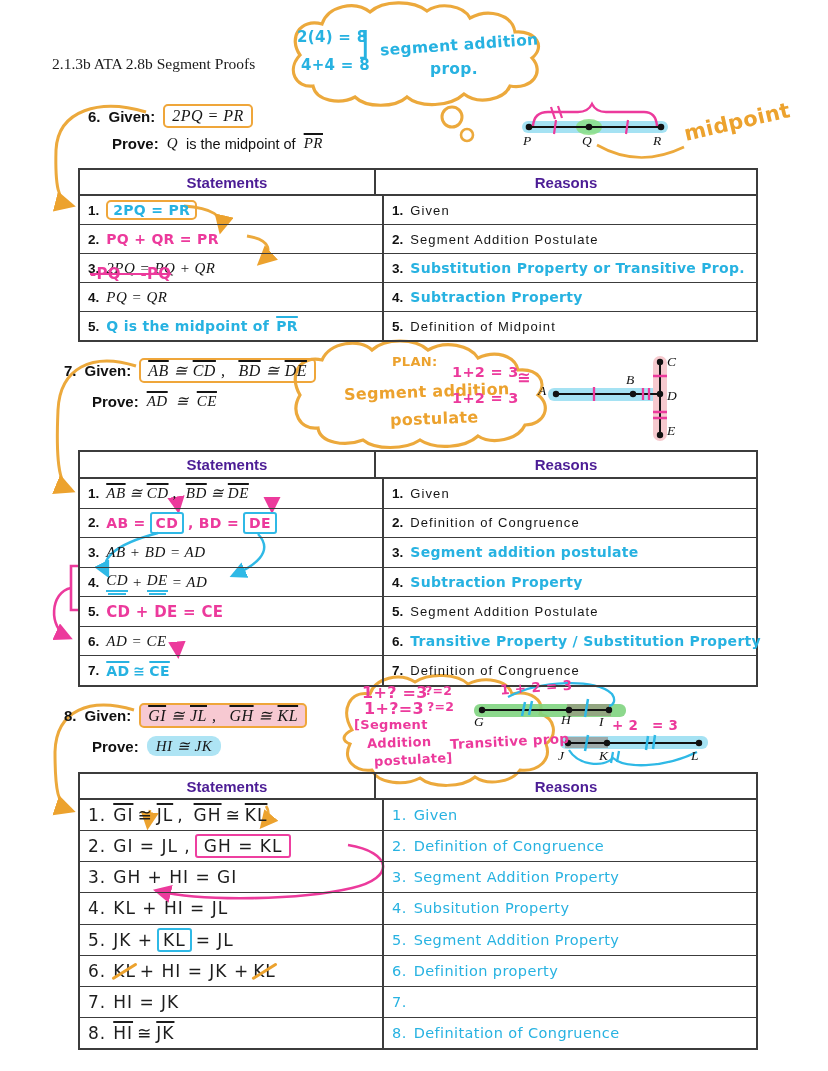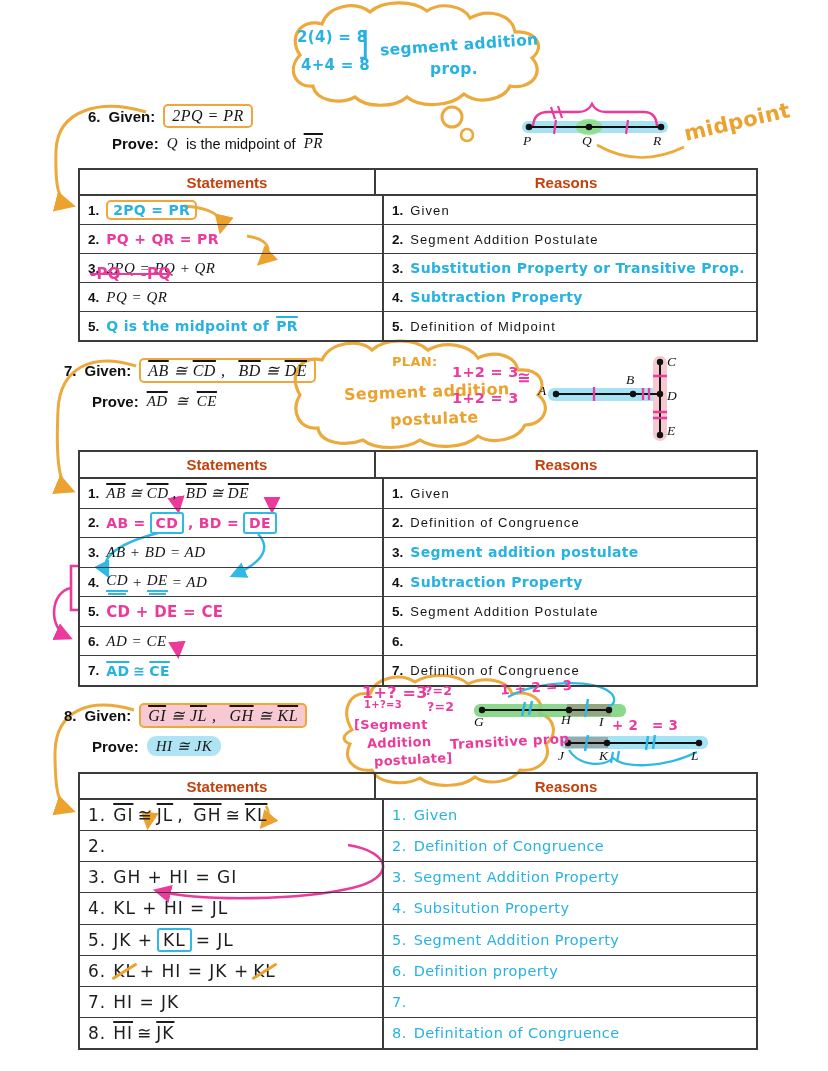--- a/index.html
+++ b/index.html
@@ -35,21 +35,21 @@
   .cul{position:relative;border-bottom:2px solid #2fb9e6;padding-bottom:1px}
   .cul::after{content:"";position:absolute;left:2px;right:2px;bottom:-5px;height:2px;background:#2fb9e6}
   .xout{position:relative;display:inline-block}
   .xout::after{content:"";position:absolute;left:-3px;top:46%;width:calc(100% + 6px);height:3px;
                background:#eca22e;transform:rotate(-32deg);border-radius:2px}
   .strike{text-decoration:line-through;text-decoration-thickness:2px}
 
   
   .wtable{position:absolute;border:2px solid #3c3c3c;display:flex;flex-direction:column;z-index:2}
   .thead{flex:none;display:flex;border-bottom:2px solid #3c3c3c}
-  .th{display:flex;align-items:center;justify-content:center;font-weight:bold;font-size:15px;color:#c2410c}
+  .th{display:flex;align-items:center;justify-content:center;font-weight:bold;font-size:15px;color:#4c1d95}
   .th.first{width:294px;flex:none;border-right:2px solid #3c3c3c}
   .th.second{flex:1}
   .tbody{flex:1;display:flex;flex-direction:column}
   .trow{flex:1;display:flex;border-bottom:1.8px solid #3c3c3c}
   .trow:last-child{border-bottom:none}
   .tcell{display:flex;align-items:center;padding-left:8px;gap:7px;white-space:nowrap;overflow:visible}
   .tcell.st{width:294px;flex:none;border-right:2px solid #3c3c3c}
   .tcell.rs{flex:1}
   .stwrap{display:inline-flex;align-items:center;gap:4px}
 
@@ -134,20 +134,21 @@
     <path stroke="#2fb9e6" stroke-width="2.5" fill="none" d="M588,735 L585,751 M648,736 L646,750 M655,735 L653,749"></path>
     <path stroke="#2fb9e6" stroke-width="2.3" fill="none" d="M569,750 C578,765 602,768 613,758 C624,768 662,769 697,752"></path>
     <path stroke="#2fb9e6" stroke-width="2.3" fill="none" d="M613,752 L611,763 M619,751 L617,762"></path>
 
     <path fill="none" stroke="#eca93c" stroke-width="3" marker-end="url(#ma-o)" d="M134,710 C90,697 56,710 55,752 C55,790 58,806 70,810"></path>
     <path stroke="#eca93c" stroke-width="2.6" fill="none" marker-end="url(#ma-o)" d="M150,810 L148,825"></path>
     <path stroke="#eca93c" stroke-width="2.6" fill="none" marker-end="url(#ma-o)" d="M266,806 C270,812 268,819 263,825"></path>
     <path stroke="#ec3a9c" stroke-width="2.6" fill="none" marker-end="url(#ma-p)" d="M348,845 C392,852 396,878 352,888 C300,900 205,902 158,891"></path>
   </svg>
 
+  <div class="title" style="left:52px;top:55px">2.1.3b ATA 2.8b Segment Proofs</div>
 
   <span class="a hw cy" style="left:297px;top:28px;font-size:15px">2(4) = 8</span>
   <span class="a hw cy" style="left:301px;top:56px;font-size:15px">4+4 = 8</span>
   <span class="a hw cy" style="left:357px;top:24px;font-size:32px;font-weight:500">]</span>
   <span class="a hw cy" style="left:380px;top:36px;font-size:15.5px;transform:rotate(-4deg)">segment addition</span>
   <span class="a hw cy" style="left:430px;top:60px;font-size:15.5px">prop.</span>
 
   <span class="seglab" style="left:523px;top:133px">P</span>
   <span class="seglab" style="left:582px;top:133px">Q</span>
   <span class="seglab" style="left:653px;top:133px">R</span>
@@ -338,20 +339,21 @@
           <span class="ps">Segment Addition Postulate</span>
           </div>
       </div>
       <div class="trow">
         <div class="tcell st">
             <span class="num">6.</span>
           <span class="pi">AD = CE</span>
           </div>
         <div class="tcell rs">
             <span class="num">6.</span>
+          <span class="hw cy">Transitive Property / Substitution Property</span>
           </div>
       </div>
       <div class="trow">
         <div class="tcell st">
             <span class="num">7.</span>
           <span class="stwrap">
             <span class="hw cy ov">AD</span>
             <span class="hw cy">≅</span>
             <span class="hw cy ov">CE</span>
           </span>
@@ -381,21 +383,21 @@
     <span class="blab">Prove:</span>
     <span class="hl-cy">
       <span class="pi">HI</span>
       <span class="pi">≅</span>
       <span class="pi">JK</span>
     </span>
   </div>
 
   <span class="a hw pk" style="left:362px;top:683px;font-size:16px">1+? =3</span>
   <span class="a hw pk" style="left:425px;top:683px;font-size:12.5px">?=2</span>
-  <span class="a hw pk" style="left:364px;top:699px;font-size:10px">1+?=3</span>
+  <span class="a hw pk" style="left:364px;top:699px;font-size:16px">1+?=3</span>
   <span class="a hw pk" style="left:427px;top:699px;font-size:12.5px">?=2</span>
   <span class="a hw pk" style="left:354px;top:717px;font-size:13px">[Segment</span>
   <span class="a hw pk" style="left:367px;top:735px;font-size:13px;transform:rotate(-2deg)">Addition</span>
   <span class="a hw pk" style="left:374px;top:752px;font-size:13px;transform:rotate(-3deg)">postulate]</span>
   <span class="a hw pk" style="left:450px;top:733px;font-size:13.5px;transform:rotate(-3deg)">Transitive prop</span>
 
   <span class="a hw pk" style="left:500px;top:679px;font-size:13.5px;transform:rotate(-4deg)">1 + 2 = 3</span>
   <span class="seglab" style="left:474px;top:714px">G</span>
   <span class="seglab" style="left:561px;top:712px">H</span>
   <span class="seglab" style="left:599px;top:714px">I</span>
@@ -425,20 +427,24 @@
           </span>
           </div>
         <div class="tcell rs">
             <span class="hwr cy">1.</span>
           <span class="hwr cy">Given</span>
           </div>
       </div>
       <div class="trow">
         <div class="tcell st">
             <span class="hw3">2.</span>
+          <span class="stwrap">
+            <span class="hw3">GI = JL ,</span>
+            <span class="pkbox"><span class="hw3">GH = KL</span></span>
+          </span>
           </div>
         <div class="tcell rs">
             <span class="hwr cy">2.</span>
           <span class="hwr cy">Definition of Congruence</span>
           </div>
       </div>
       <div class="trow">
         <div class="tcell st">
             <span class="hw3">3.</span>
           <span class="hw3">GH + HI = GI</span>

